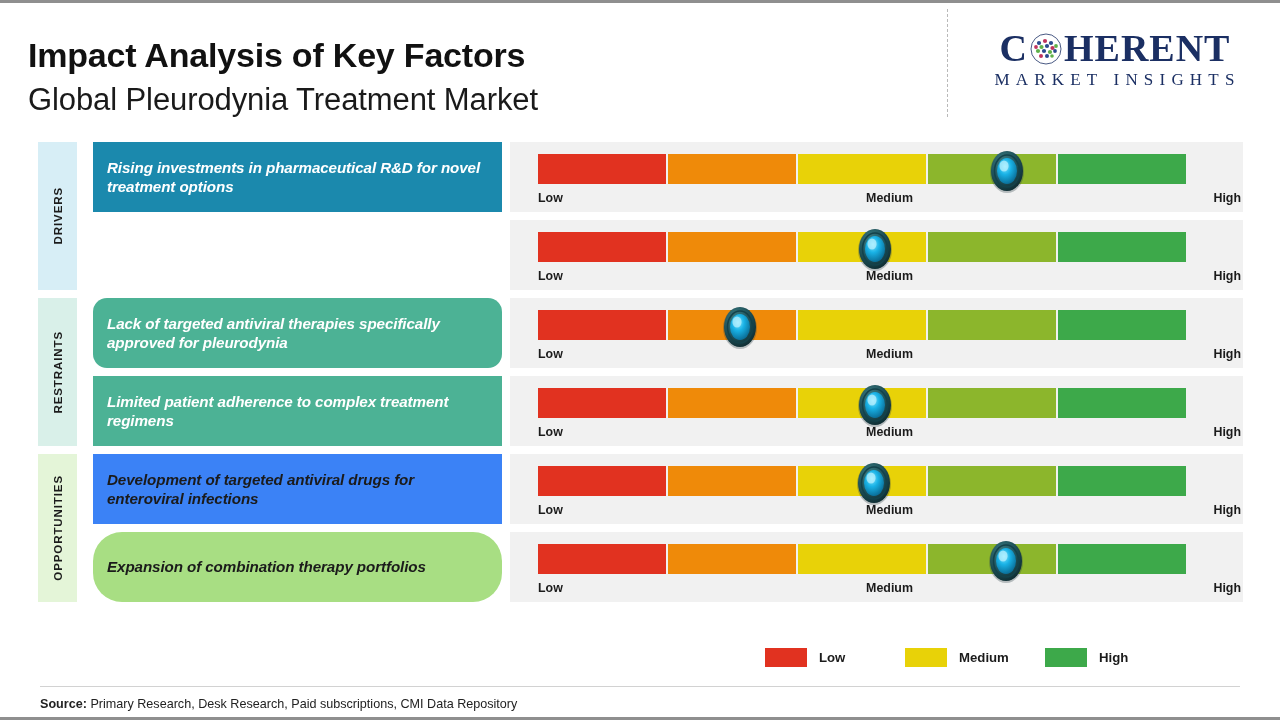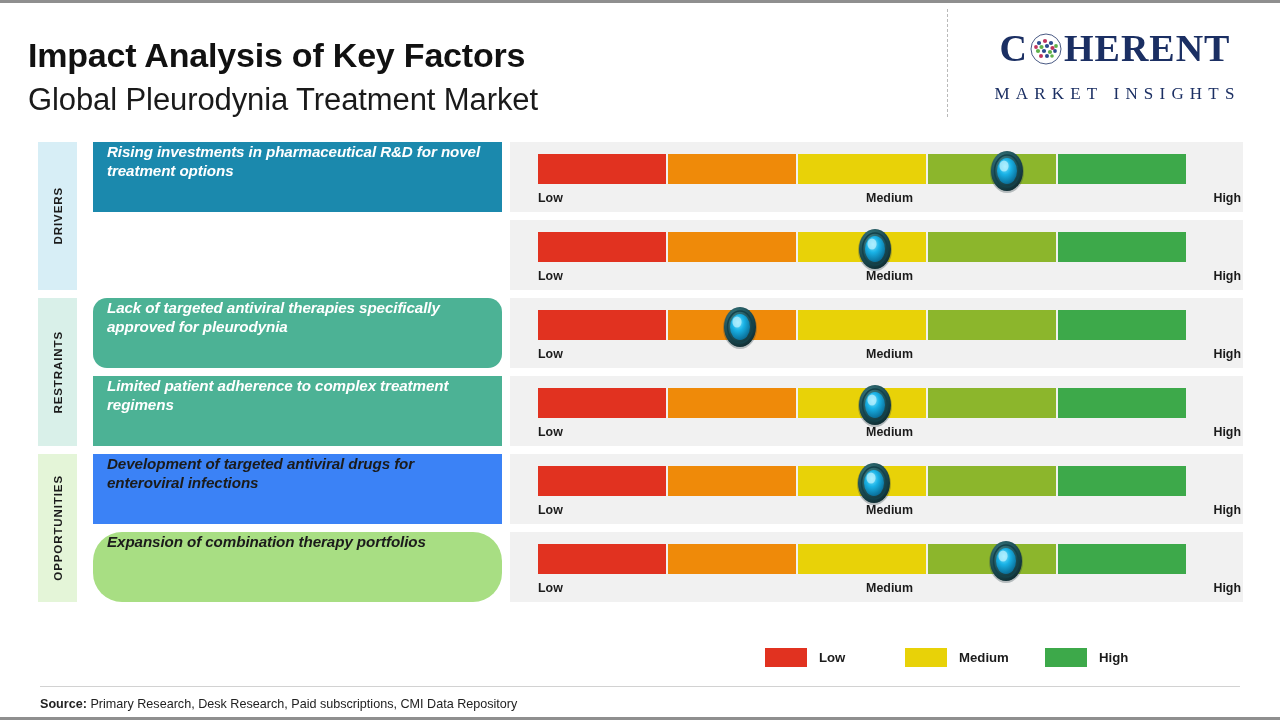--- a/index.html
+++ b/index.html
@@ -38,42 +38,42 @@
   #logo-word {
     display: flex; align-items: center; justify-content: center;
     font-family: "Liberation Serif", serif;
     font-size: 38px; font-weight: bold; color: #1b2f63;
     letter-spacing: 1px; line-height: 1;
   }
   #logo-globe { display: inline-block; width: 34px; height: 34px; margin: 0 1px; position: relative; top: 1px; }
   #logo-tag {
     font-family: "Liberation Serif", serif;
     font-size: 17px; color: #1b2f63; letter-spacing: 6.2px;
-    margin-top: 17px; padding-left: 5px;
+    margin-top: 3px; padding-left: 5px;
   }
 
   
   #matrix { position: absolute; left: 0; top: 139px; width: 1280px; }
   .group { position: relative; margin-bottom: 8px; }
   .group-row { position: relative; display: flex; align-items: stretch; height: 70px; margin-bottom: 8px; }
   .group-row:last-child { margin-bottom: 0; }
 
   .cat-label {
     position: absolute; left: 38px; width: 39px;
     display: flex; align-items: center; justify-content: center;
   }
   .cat-label span {
     writing-mode: vertical-rl; transform: rotate(180deg);
     font-size: 11.5px; font-weight: bold; color: #1b1b1b;
     letter-spacing: 0.9px; white-space: nowrap;
   }
 
   .factor {
     position: absolute; left: 93px; width: 409px; height: 70px;
-    display: flex; align-items: flex-start; padding: 0 14px;
+    display: flex; align-items: center; padding: 0 14px;
   }
   .factor-text {
     font-size: 15.2px; font-weight: bold; font-style: italic;
     line-height: 1.28; letter-spacing: -0.1px;
   }
 
   .gauge-panel {
     position: absolute; left: 510px; width: 733px; height: 70px;
     background: #f1f1f1;
   }

